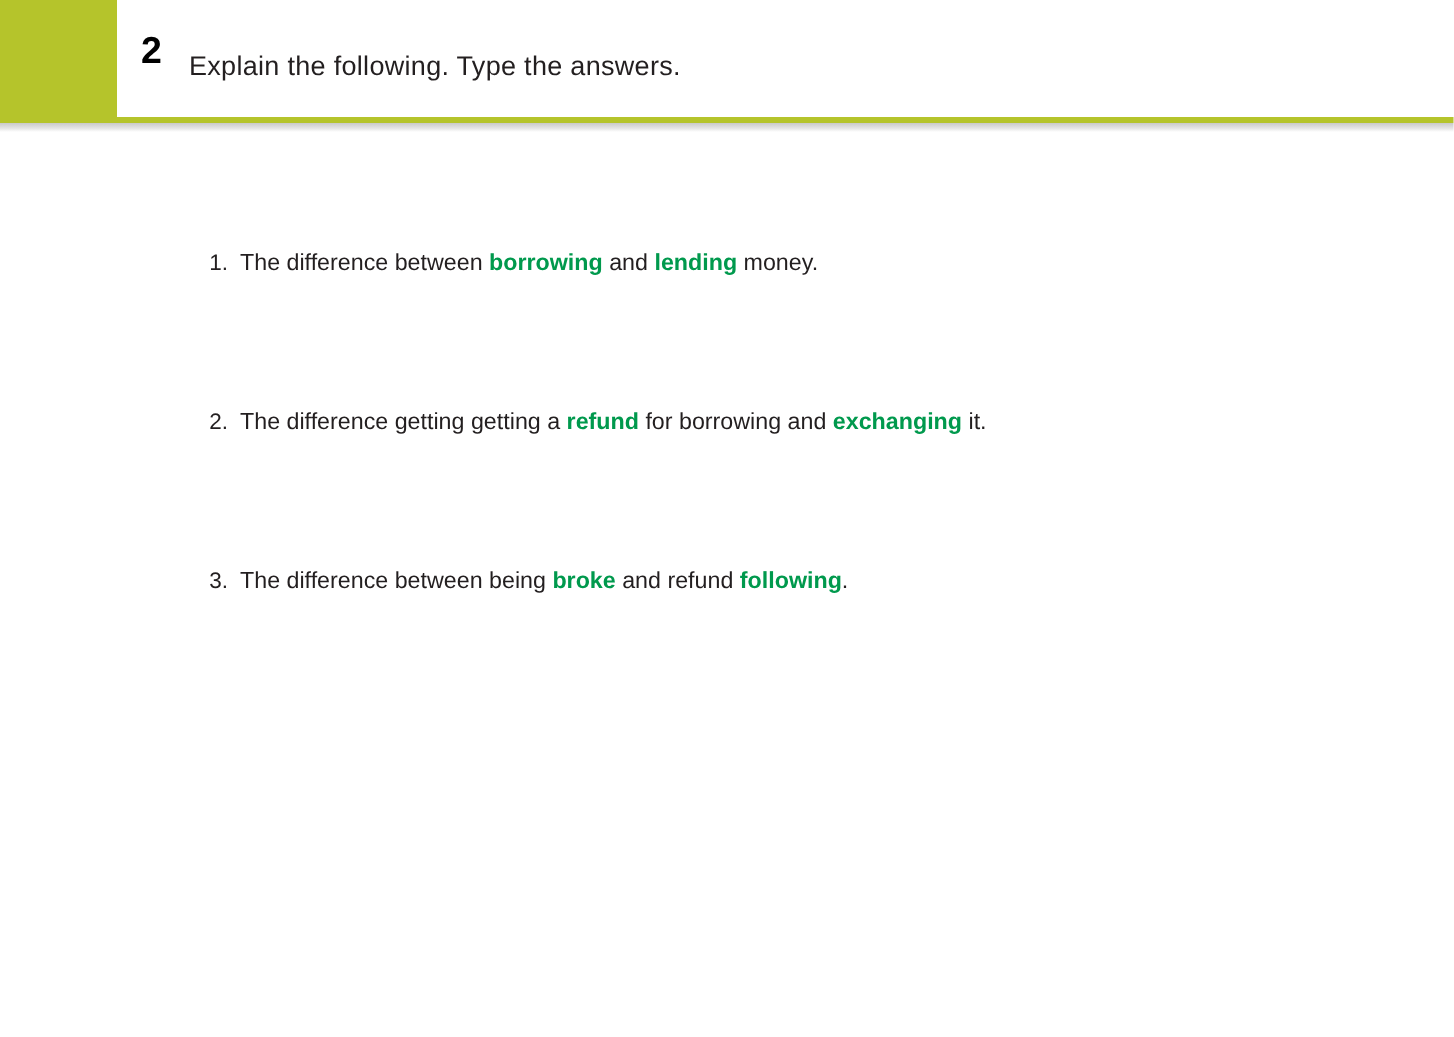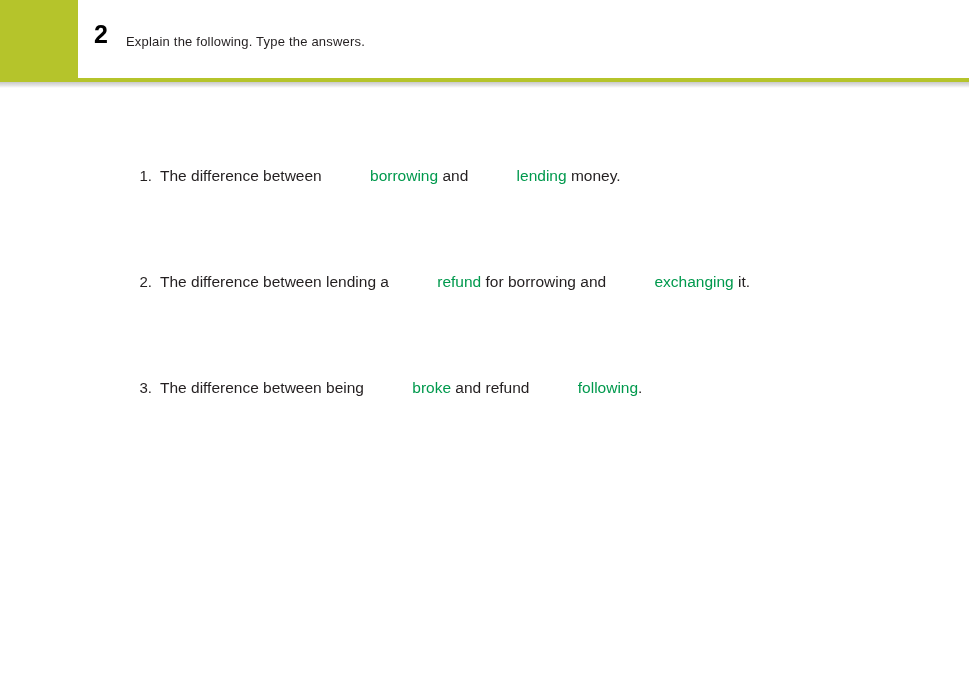--- a/index.html
+++ b/index.html
@@ -37,21 +37,21 @@
     top: 22px;
     font-size: 25px;
     font-weight: bold;
     color: #000000;
     line-height: 1;
   }
   .header-instruction {
     position: absolute;
     left: 126px;
     top: 34px;
-    font-size: 13px;
+    font-size: 18px;
     color: #231f20;
     letter-spacing: 0.2px;
   }
 
   
   .rule-green {
     position: absolute;
     left: 0;
     top: 78px;
     width: 969px;
@@ -95,22 +95,21 @@
     text-align: right;
     padding-right: 8px;
     font-size: 15px;
     color: #231f20;
   }
   .qtext {
     flex: 1 1 auto;
   }
   .kw {
     color: #00994d;
-    font-weight: normal;
-    margin-left: 44px;
+    font-weight: bold;
   }
 </style>
 </head>
 <body>
 
 <div class="header">
   <div class="header-block"></div>
   <div class="header-number">2</div>
   <div class="header-instruction">Explain the following. Type the answers.</div>
 </div>
@@ -118,20 +117,20 @@
 <div class="rule-gray"></div>
 
 <div class="content">
   <div class="qlist">
       <div class="qitem">
         <span class="qnum">1.</span>
         <span class="qtext"><span>The difference between </span><span class="kw">borrowing</span><span> and </span><span class="kw">lending</span><span> money.</span></span>
       </div>
       <div class="qitem">
         <span class="qnum">2.</span>
-        <span class="qtext"><span>The difference between lending a </span><span class="kw">refund</span><span> for borrowing and </span><span class="kw">exchanging</span><span> it.</span></span>
+        <span class="qtext"><span>The difference getting getting a </span><span class="kw">refund</span><span> for borrowing and </span><span class="kw">exchanging</span><span> it.</span></span>
       </div>
       <div class="qitem">
         <span class="qnum">3.</span>
         <span class="qtext"><span>The difference between being </span><span class="kw">broke</span><span> and refund </span><span class="kw">following</span><span>.</span></span>
       </div>
     </div>
 </div>
 
 </body></html>

